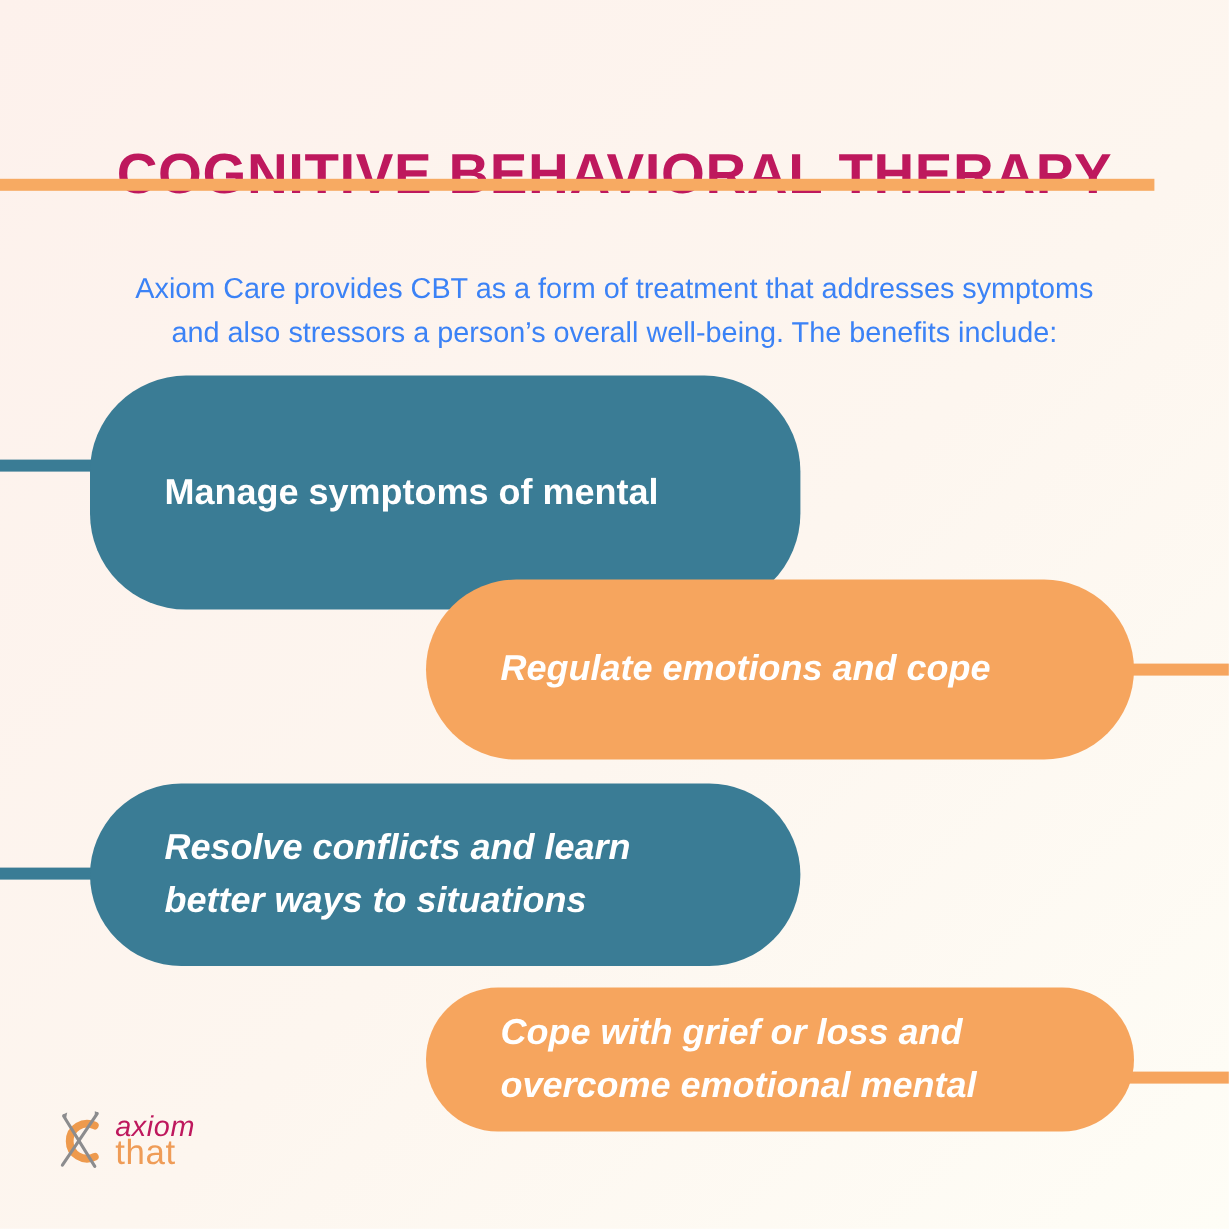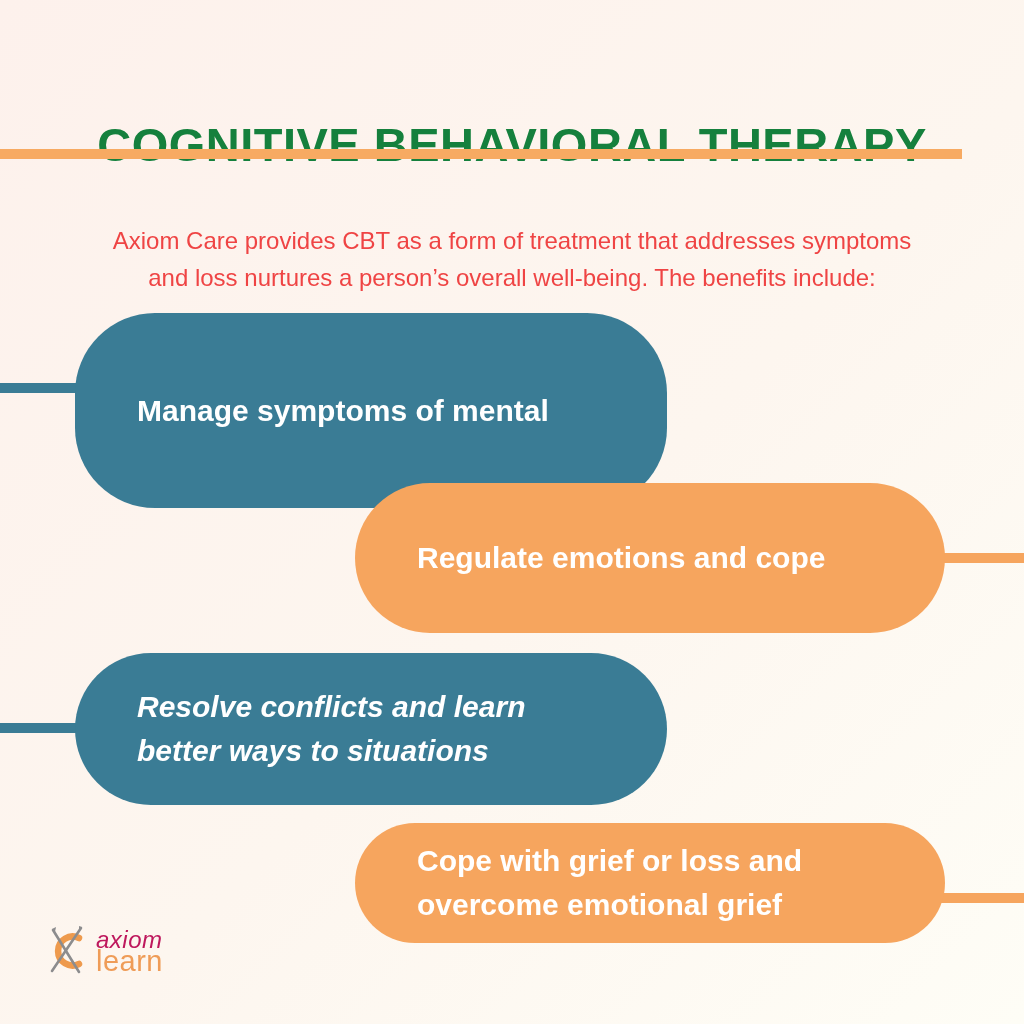--- a/index.html
+++ b/index.html
@@ -12,53 +12,53 @@
   }
   .canvas { position: absolute; inset: 0; }
 
   .title {
     position: absolute;
     top: 86px; left: 0; width: 100%;
     text-align: center;
     font-size: 47px;
     font-weight: 700;
     letter-spacing: 0.5px;
-    color: #15803d;
+    color: #be185d;
   }
   .title-divider {
     position: absolute;
     top: 149px; left: 0;
     width: 962px; height: 10px;
     background: #f7aa62;
   }
   .intro {
     position: absolute;
     top: 198px; left: 0; width: 100%;
     text-align: center;
     font-size: 24px;
     line-height: 37px;
-    color: #ef4444;
+    color: #3b82f6;
   }
   .intro .line { display: block; }
 
   .pill {
     position: absolute;
     border-radius: 80px;
     display: flex;
     flex-direction: column;
     justify-content: center;
     padding-left: 62px;
     box-sizing: border-box;
     color: #ffffff;
     font-size: 30px;
     font-weight: 700;
     line-height: 44px;
   }
   .pill.teal   { background: #3a7c95; }
-  .pill.orange { background: #f6a55e; }
+  .pill.orange { background: #f6a55e; font-style: italic; }
 
   .pill-1 { left: 75px;  top: 313px; width: 592px; height: 195px; }
   .pill-2 { left: 355px; top: 483px; width: 590px; height: 150px; }
   .pill-3 { left: 75px;  top: 653px; width: 592px; height: 152px; font-style: italic; }
   .pill-4 { left: 355px; top: 823px; width: 590px; height: 120px; }
 
   .connector {
     position: absolute;
     height: 10px;
     width: 92px;
@@ -97,21 +97,21 @@
 <body>
 
 <div class="canvas">
 
   <h1 class="title">COGNITIVE BEHAVIORAL THERAPY</h1>
 
   <div class="title-divider"></div>
 
   <p class="intro">
     <span class="line">Axiom Care provides CBT as a form of treatment that addresses symptoms</span>
-    <span class="line">and loss nurtures a person’s overall well-being. The benefits include:</span>
+    <span class="line">and also stressors a person’s overall well-being. The benefits include:</span>
   </p>
 
   <div class="connector teal conn-1"></div>
   <div class="pill teal pill-1">
     <span>Manage symptoms of mental</span>
   </div>
 
   <div class="connector orange conn-2"></div>
   <div class="pill orange pill-2">
     <span>Regulate emotions and cope</span>
@@ -119,32 +119,32 @@
 
   <div class="connector teal conn-3"></div>
   <div class="pill teal pill-3">
     <span>Resolve conflicts and learn</span>
     <span>better ways to situations</span>
   </div>
 
   <div class="connector orange conn-4"></div>
   <div class="pill orange pill-4">
     <span>Cope with grief or loss and</span>
-    <span>overcome emotional grief</span>
+    <span>overcome emotional mental</span>
   </div>
 
   <div class="logo">
     <span class="logo-icon">
       <svg width="42" height="54" viewBox="0 0 42 54">
         <path d="M 33 16 A 14.5 14.5 0 1 0 33 42" stroke="#ee9a4d" stroke-width="6.5" fill="none" stroke-linecap="round"></path>
         <path d="M 7 8 L 33 50" stroke="#8c8c8e" stroke-width="2.6" stroke-linecap="round"></path>
         <path d="M 35 6 L 6 49" stroke="#8c8c8e" stroke-width="2.6" stroke-linecap="round"></path>
         <path d="M 6 7 L 10 5 L 9 10 Z" fill="#8c8c8e"></path>
         <path d="M 36 5 L 33 4 L 33 9 Z" fill="#8c8c8e"></path>
       </svg>
     </span>
     <span class="logo-words">
       <span class="logo-word-top">axiom</span>
-      <span class="logo-word-bottom">learn</span>
+      <span class="logo-word-bottom">that</span>
     </span>
   </div>
 
 </div>
 
 </body></html>

